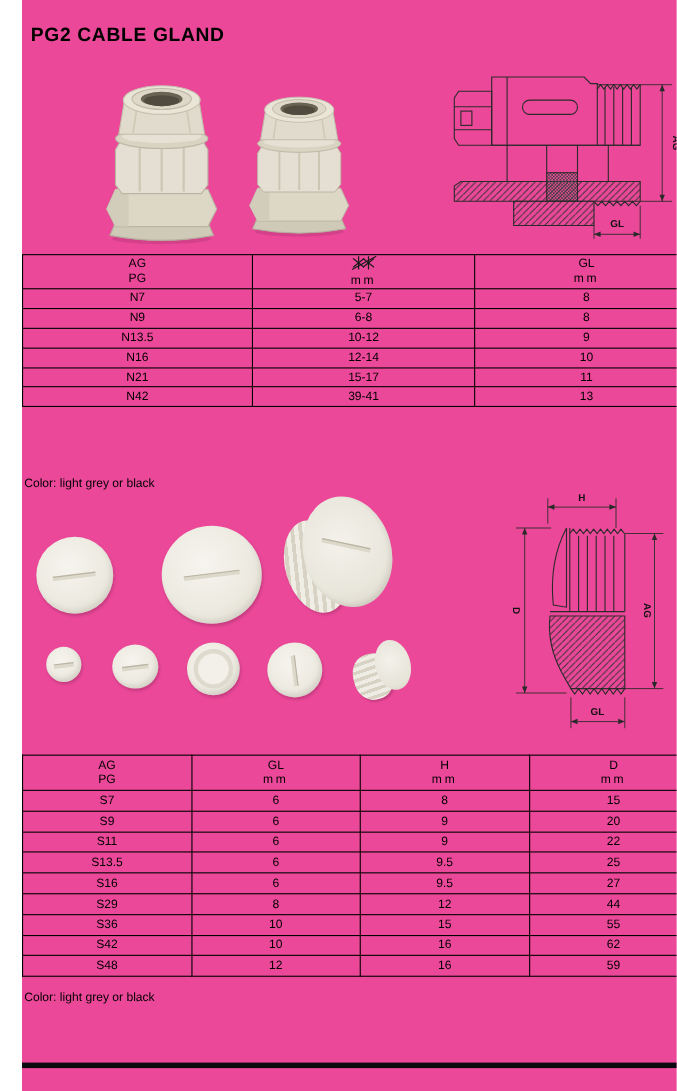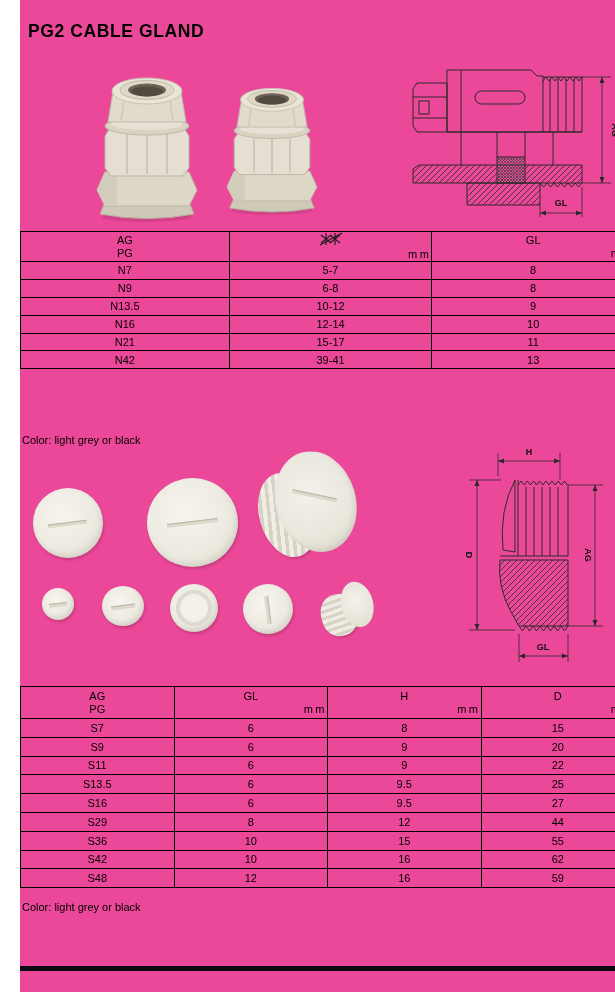--- a/index.html
+++ b/index.html
@@ -11,21 +11,21 @@
   table{position:absolute;left:0;width:615px;border-collapse:collapse;table-layout:fixed;}
   #table1{top:231px;}
   #table2{top:686px;}
   th,td{border:1.5px solid #000;text-align:center;font-size:11px;font-weight:normal;
         padding:0;vertical-align:middle;overflow:hidden;}
   #table1 thead th{height:29px;}
   #table2 thead th{height:31px;}
   #table1 tbody td{height:16.9px;}
   #table2 tbody td{height:17.8px;}
   .hline{line-height:13px;}
-  .unit{letter-spacing:2.5px;line-height:13px;text-align:right;}
+  .unit{letter-spacing:2.5px;line-height:13px;}
   .symwrap{line-height:12px;}
 
   .note{position:absolute;left:2px;font-size:11px;text-align:right;}
   #note1{top:434px;}
   #note2{top:901px;}
 
   .footer-bar{position:absolute;left:0;top:966px;width:615px;height:5px;background:#0a0a10;}
 
   
   #photo1{position:absolute;left:55px;top:60px;width:280px;height:165px;}

